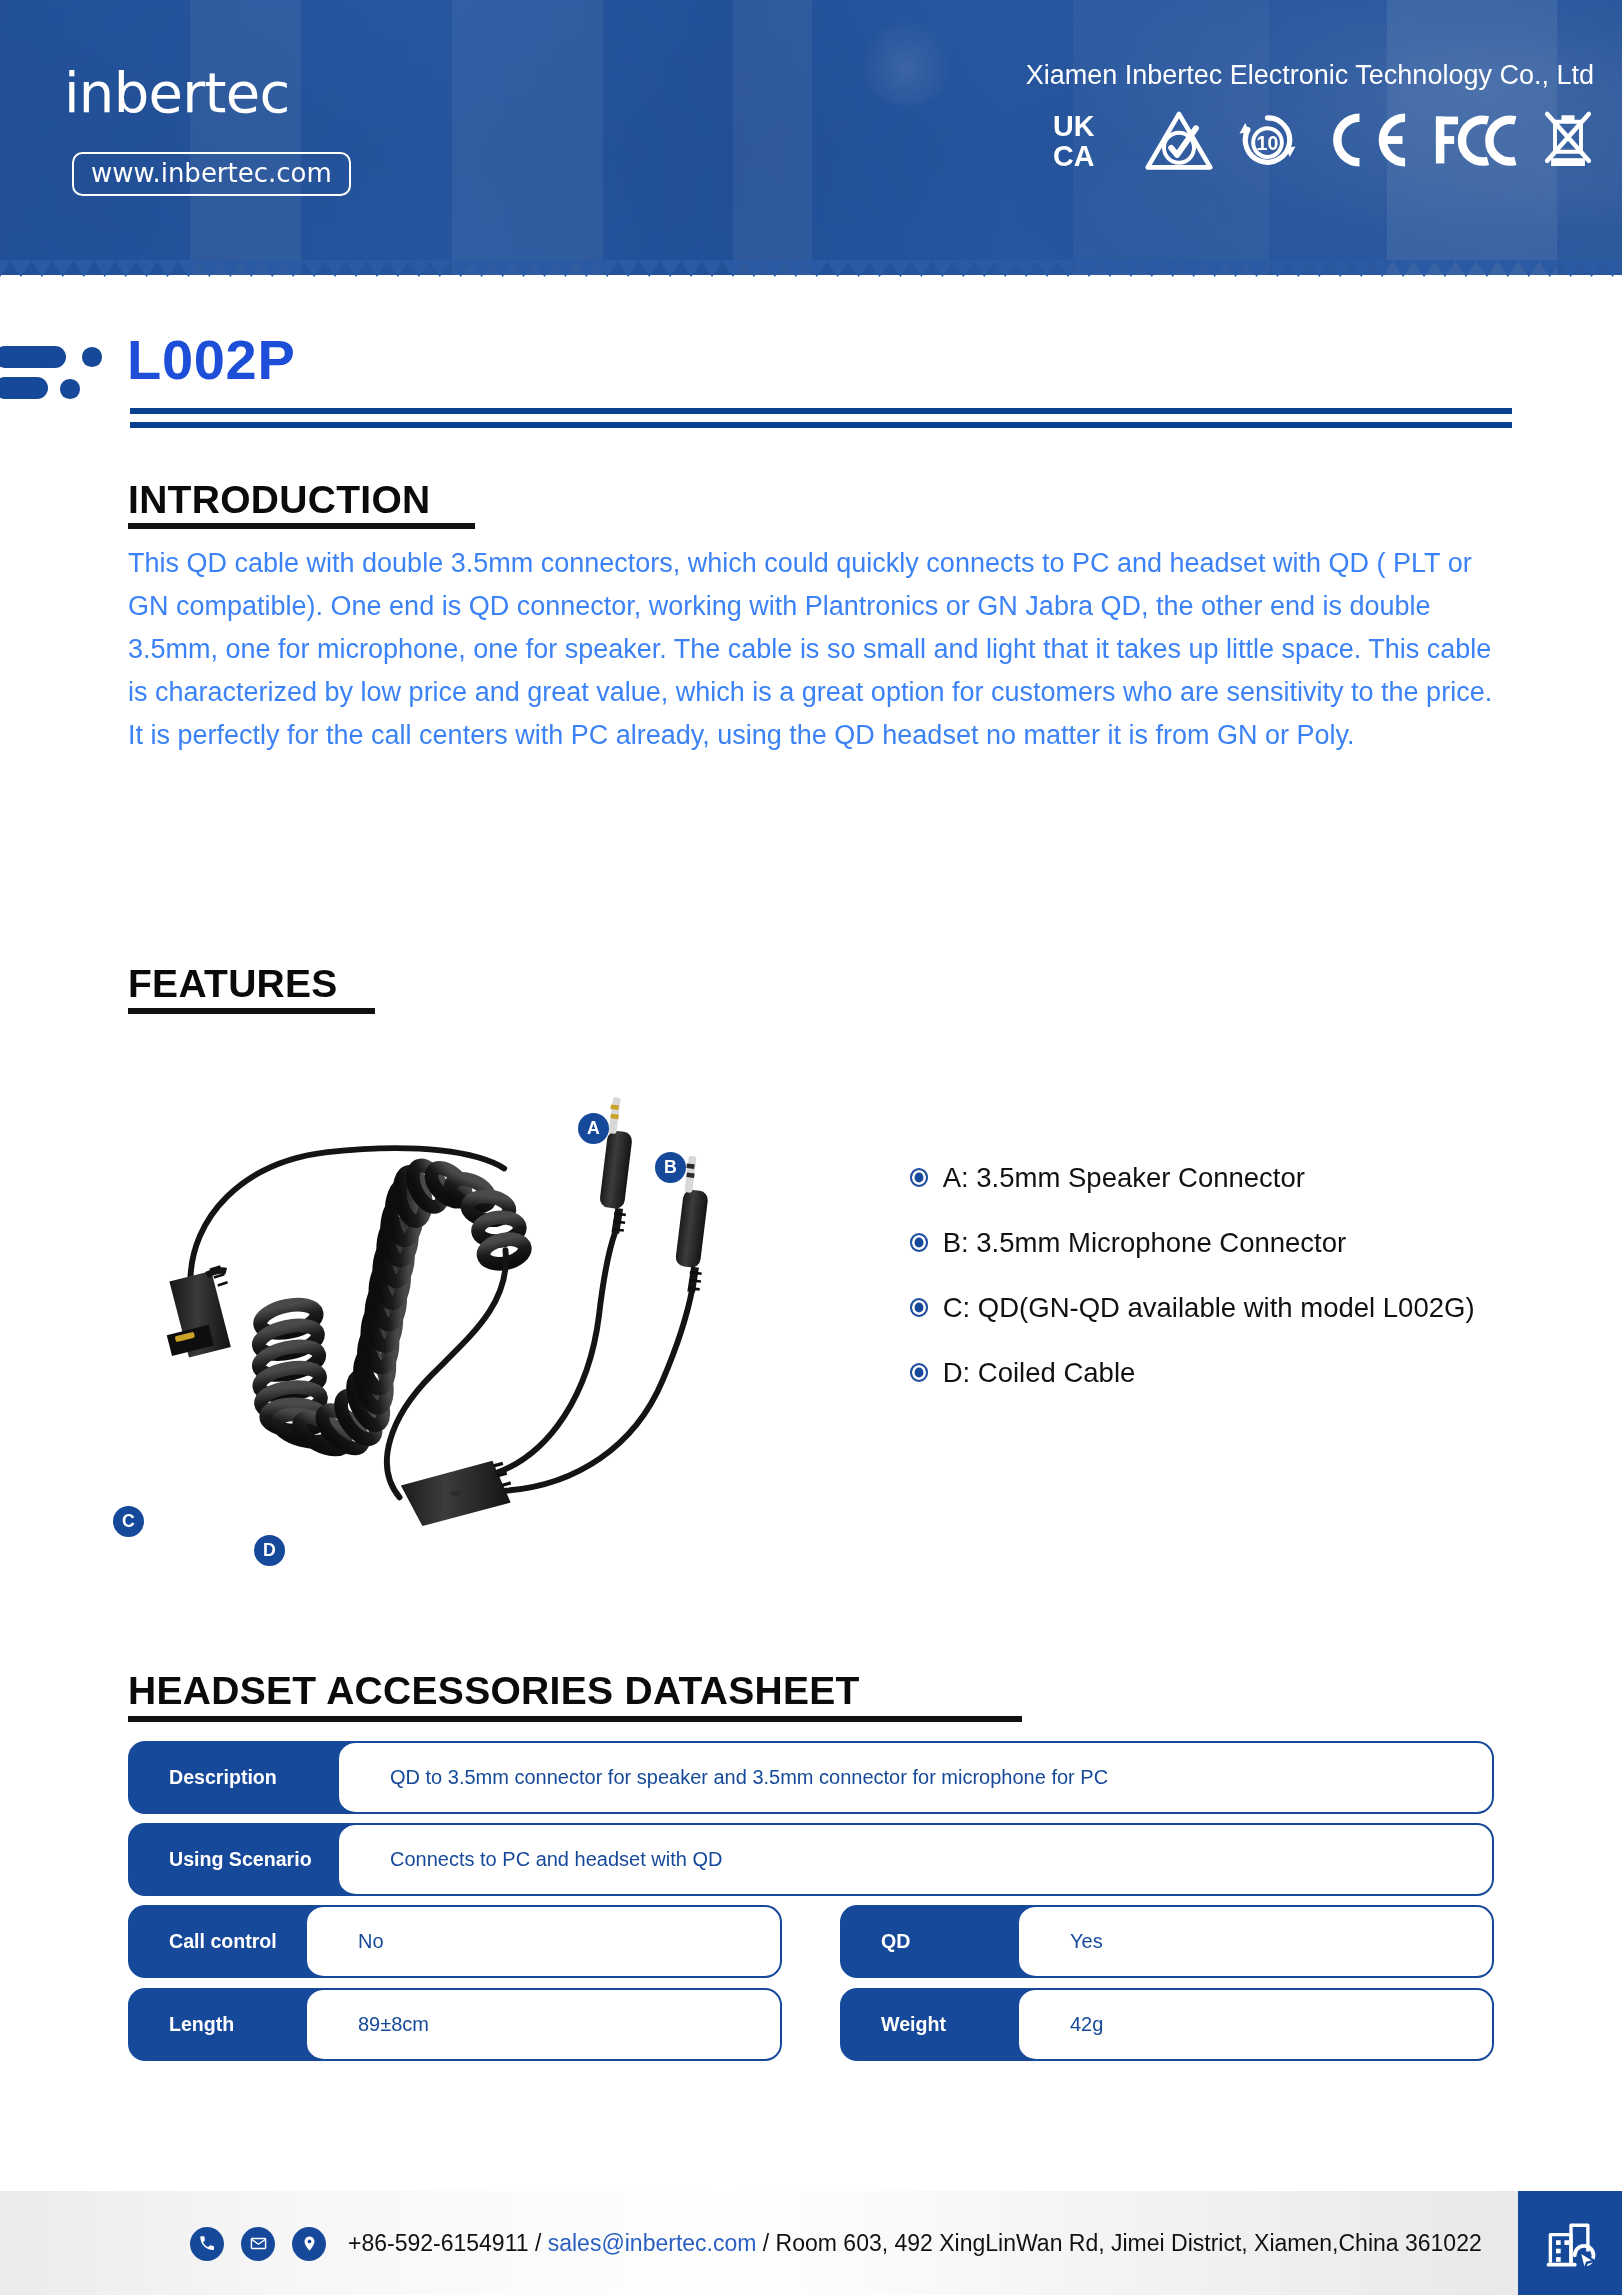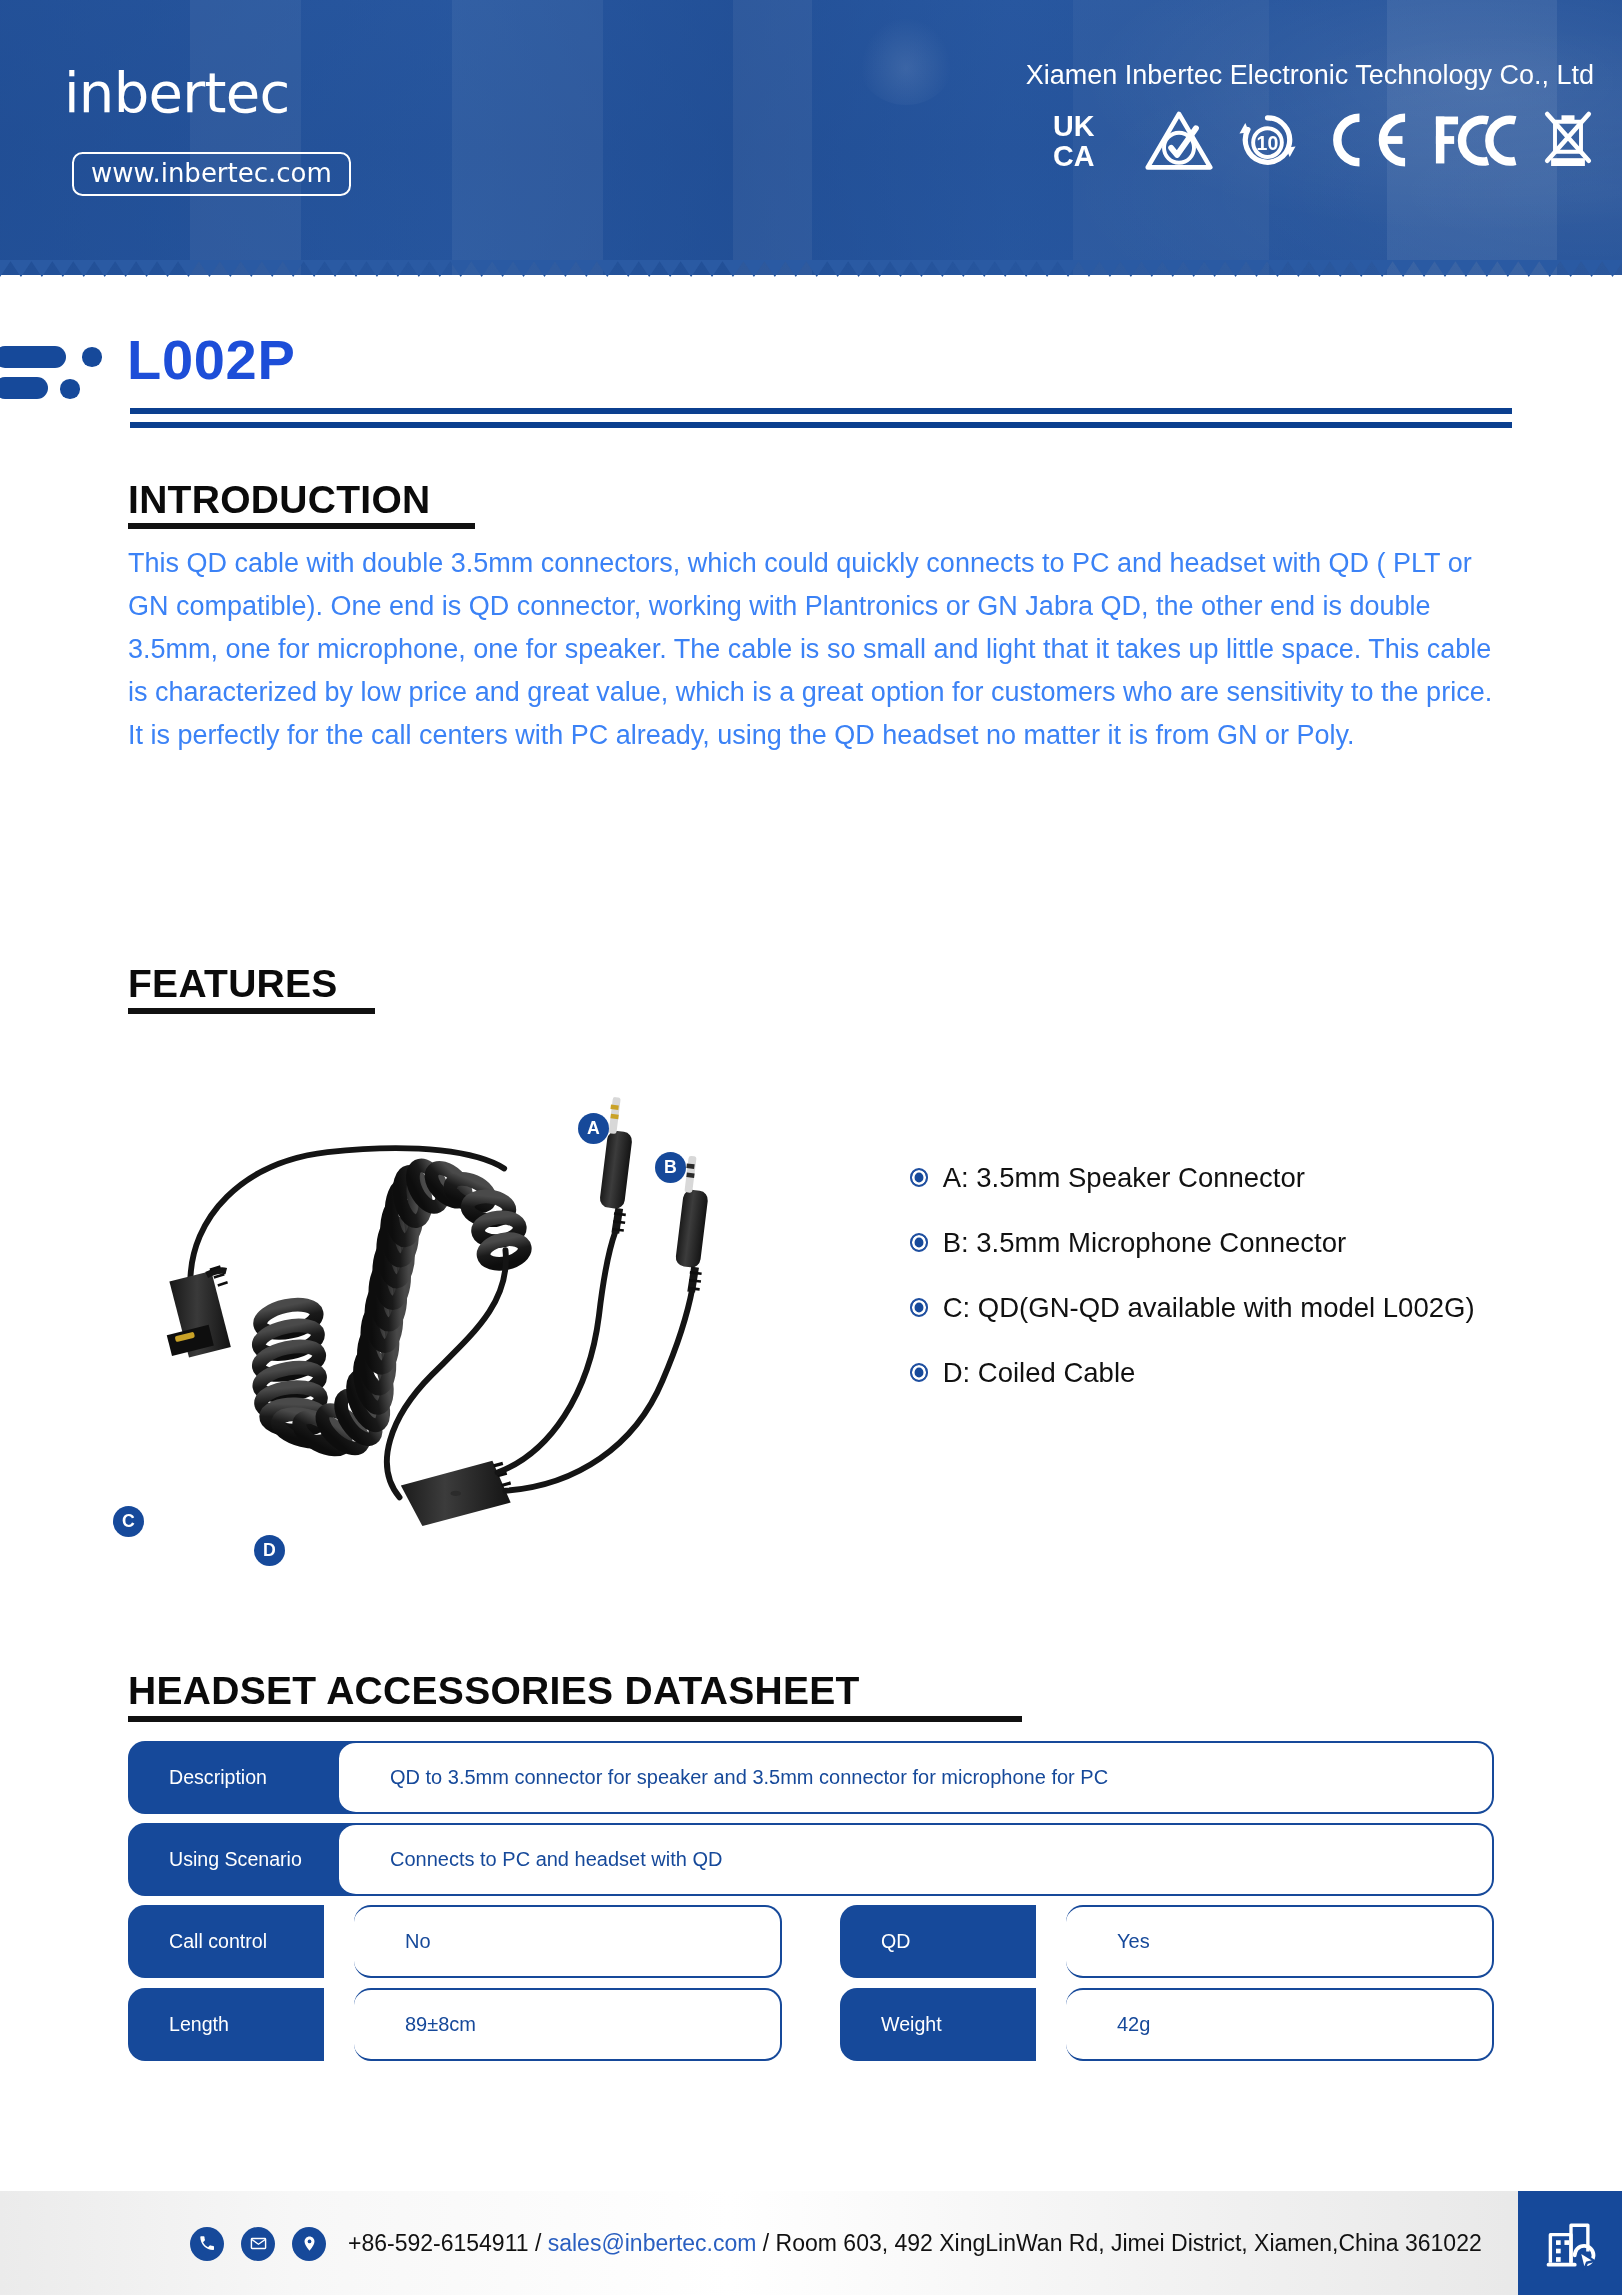--- a/index.html
+++ b/index.html
@@ -118,37 +118,37 @@
     display:flex; align-items:center; justify-content:center;
   }
 
   
   .ds-table { position:absolute; left:128px; top:1741px; width:1366px; }
   .ds-row { display:flex; margin-bottom:9.2px; }
   .ds-pair { display:flex; gap:58px; }
   .ds-cell { display:flex; align-items:stretch; }
   .ds-label {
     background:#16499a; color:#fff;
-    font-size:19.6px; font-weight:normal;
+    font-size:19.6px; font-weight:bold;
     display:flex; align-items:center; padding-left:41px;
     border-top-left-radius:17px; border-bottom-left-radius:17px;
     flex:0 0 auto;
   }
   .ds-value {
     background:#fff; color:#16499a; font-size:20px;
     display:flex; align-items:center; padding-left:51px;
     border:2px solid #16499a; border-left:none;
     border-top-right-radius:17px; border-bottom-right-radius:17px;
     border-top-left-radius:17px; border-bottom-left-radius:17px;
     margin-left:-17px;
     flex:1 1 auto;
   }
   .row-full .ds-cell { width:1366px; }
   .row-full .ds-label { width:228px; height:73px; }
-  .row-half .ds-cell { width:654px;gap:47px; }
+  .row-half .ds-cell { width:654px; }
   .row-half .ds-label { width:196px; height:73px; }
 
   
   .footer {
     position:absolute; left:0; top:2191px; width:1623px; height:105px;
     background: linear-gradient(90deg,#ebebeb 0%, #f7f7f7 18%, #ffffff 45%, #f2f2f2 72%, #e6e6e6 100%);
     display:flex; align-items:center;
   }
   .f-icons { display:flex; align-items:center; gap:17px; margin-left:190px; }
   .f-icon {

